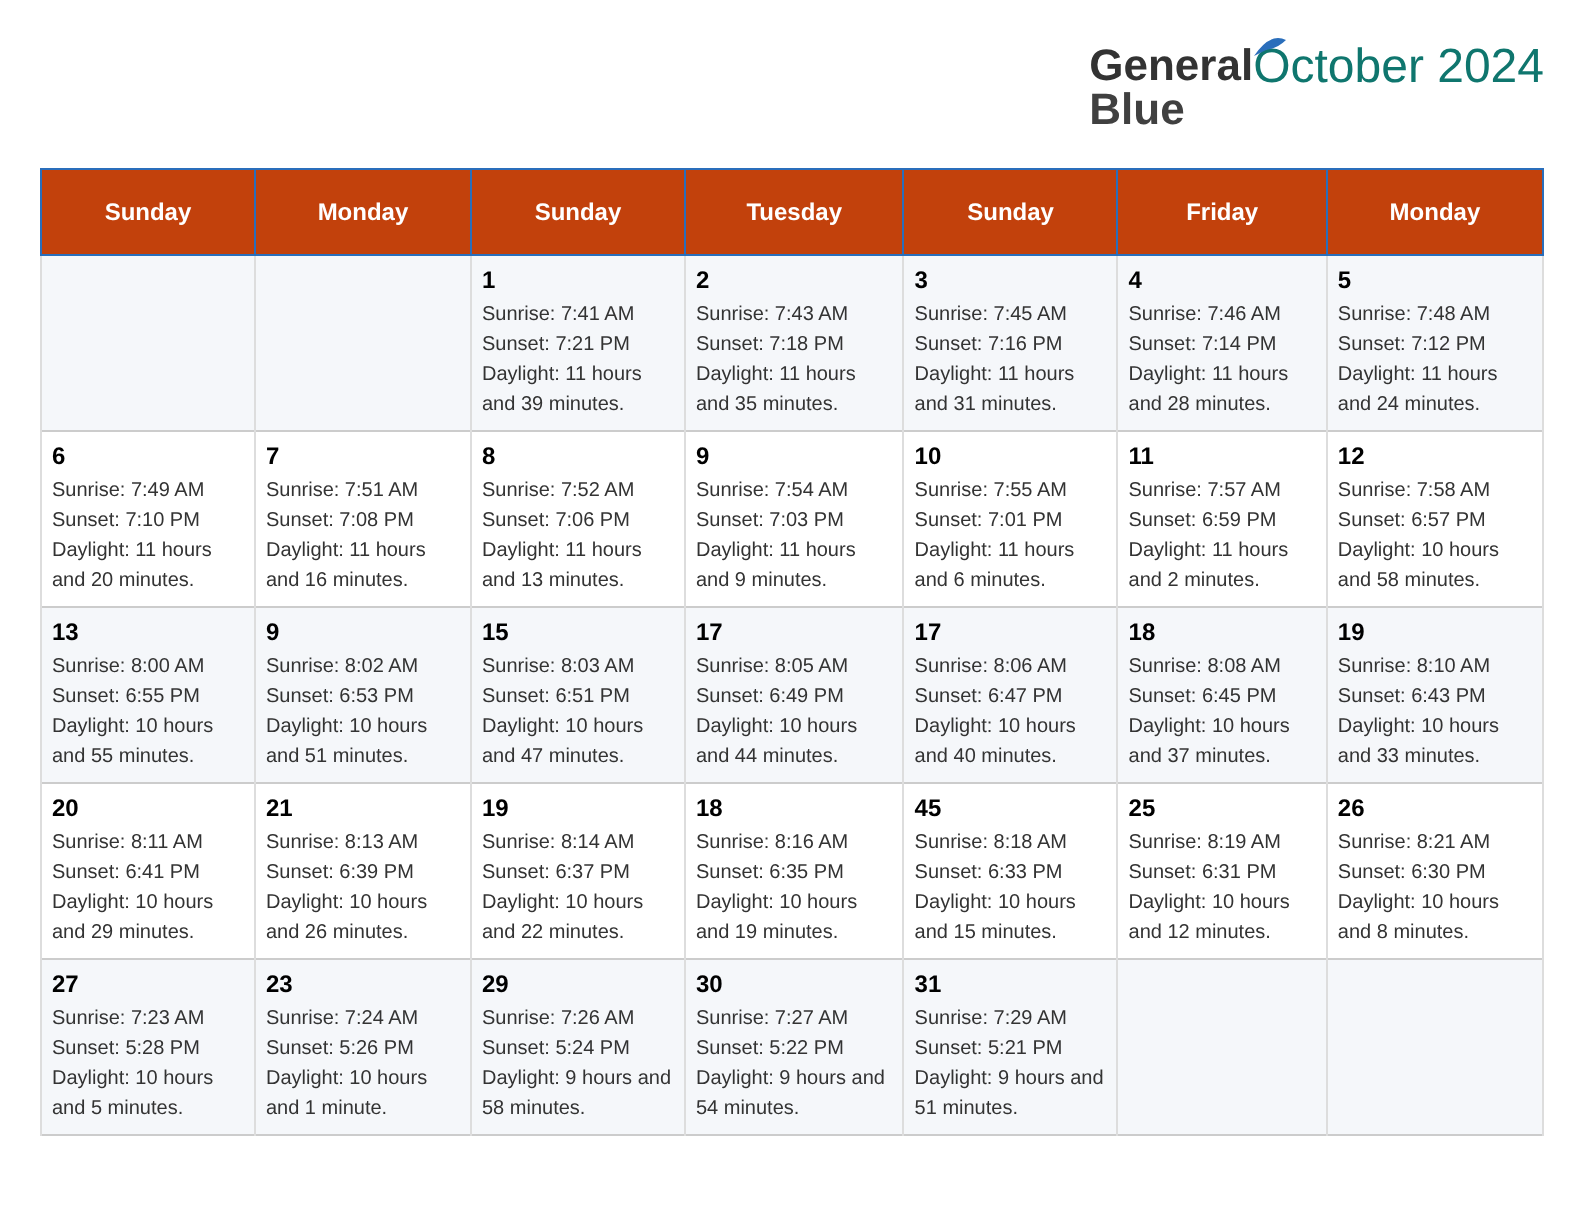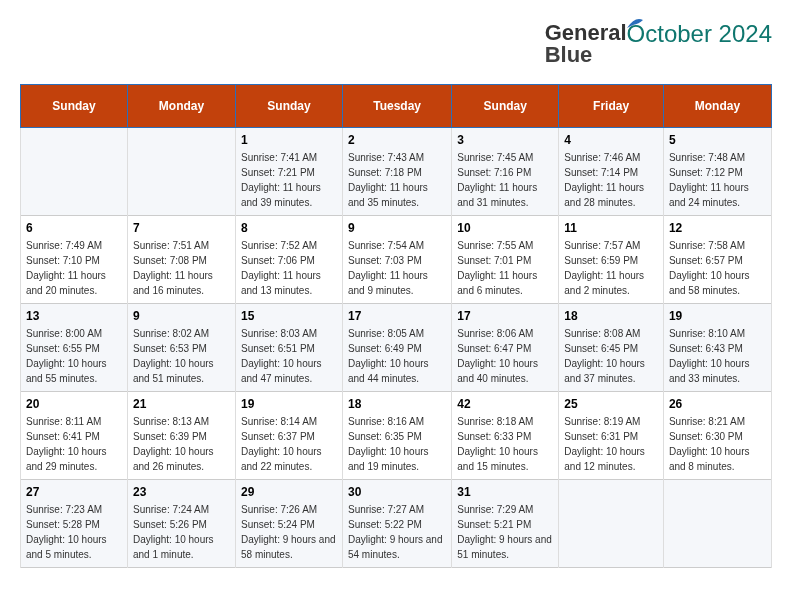--- a/index.html
+++ b/index.html
@@ -203,21 +203,21 @@
         </td>
         <td>
           <div class="day-number">19</div>
           <div class="day-info">Sunrise: 8:14 AM<br>Sunset: 6:37 PM<br>Daylight: 10 hours and 22 minutes.</div>
         </td>
         <td>
           <div class="day-number">18</div>
           <div class="day-info">Sunrise: 8:16 AM<br>Sunset: 6:35 PM<br>Daylight: 10 hours and 19 minutes.</div>
         </td>
         <td>
-          <div class="day-number">42</div>
+          <div class="day-number">45</div>
           <div class="day-info">Sunrise: 8:18 AM<br>Sunset: 6:33 PM<br>Daylight: 10 hours and 15 minutes.</div>
         </td>
         <td>
           <div class="day-number">25</div>
           <div class="day-info">Sunrise: 8:19 AM<br>Sunset: 6:31 PM<br>Daylight: 10 hours and 12 minutes.</div>
         </td>
         <td>
           <div class="day-number">26</div>
           <div class="day-info">Sunrise: 8:21 AM<br>Sunset: 6:30 PM<br>Daylight: 10 hours and 8 minutes.</div>
         </td>

